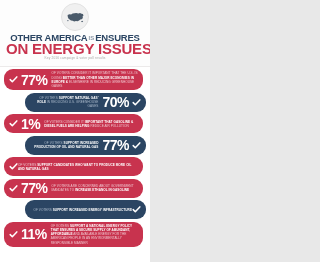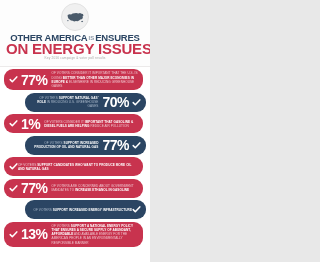--- a/index.html
+++ b/index.html
@@ -172,18 +172,18 @@
             <path d="M1.2 4.6 L3.3 6.7 L7.8 1.9" stroke="#ffffff" stroke-width="1.5" fill="none" stroke-linecap="round" stroke-linejoin="round"></path>
           </svg>
         </span>
       </div>
       <div class="row red">
         <span class="check">
           <svg width="9" height="9" viewBox="0 0 9 9" aria-hidden="true">
             <path d="M1.2 4.6 L3.3 6.7 L7.8 1.9" stroke="#ffffff" stroke-width="1.5" fill="none" stroke-linecap="round" stroke-linejoin="round"></path>
           </svg>
         </span>
-        <span class="pct">13%</span>
+        <span class="pct">11%</span>
         <span class="stat-text"><span class="lead">OF VOTERS</span> <span class="emph">SUPPORT A NATIONAL ENERGY POLICY THAT ENSURES A SECURE SUPPLY OF ABUNDANT, AFFORDABLE</span> <span class="lead">AND AVAILABLE ENERGY FOR THE AMERICAN PEOPLE IN AN ENVIRONMENTALLY RESPONSIBLE MANNER</span></span>
       </div>
     </div>
 
 </div>
 
 </body></html>

